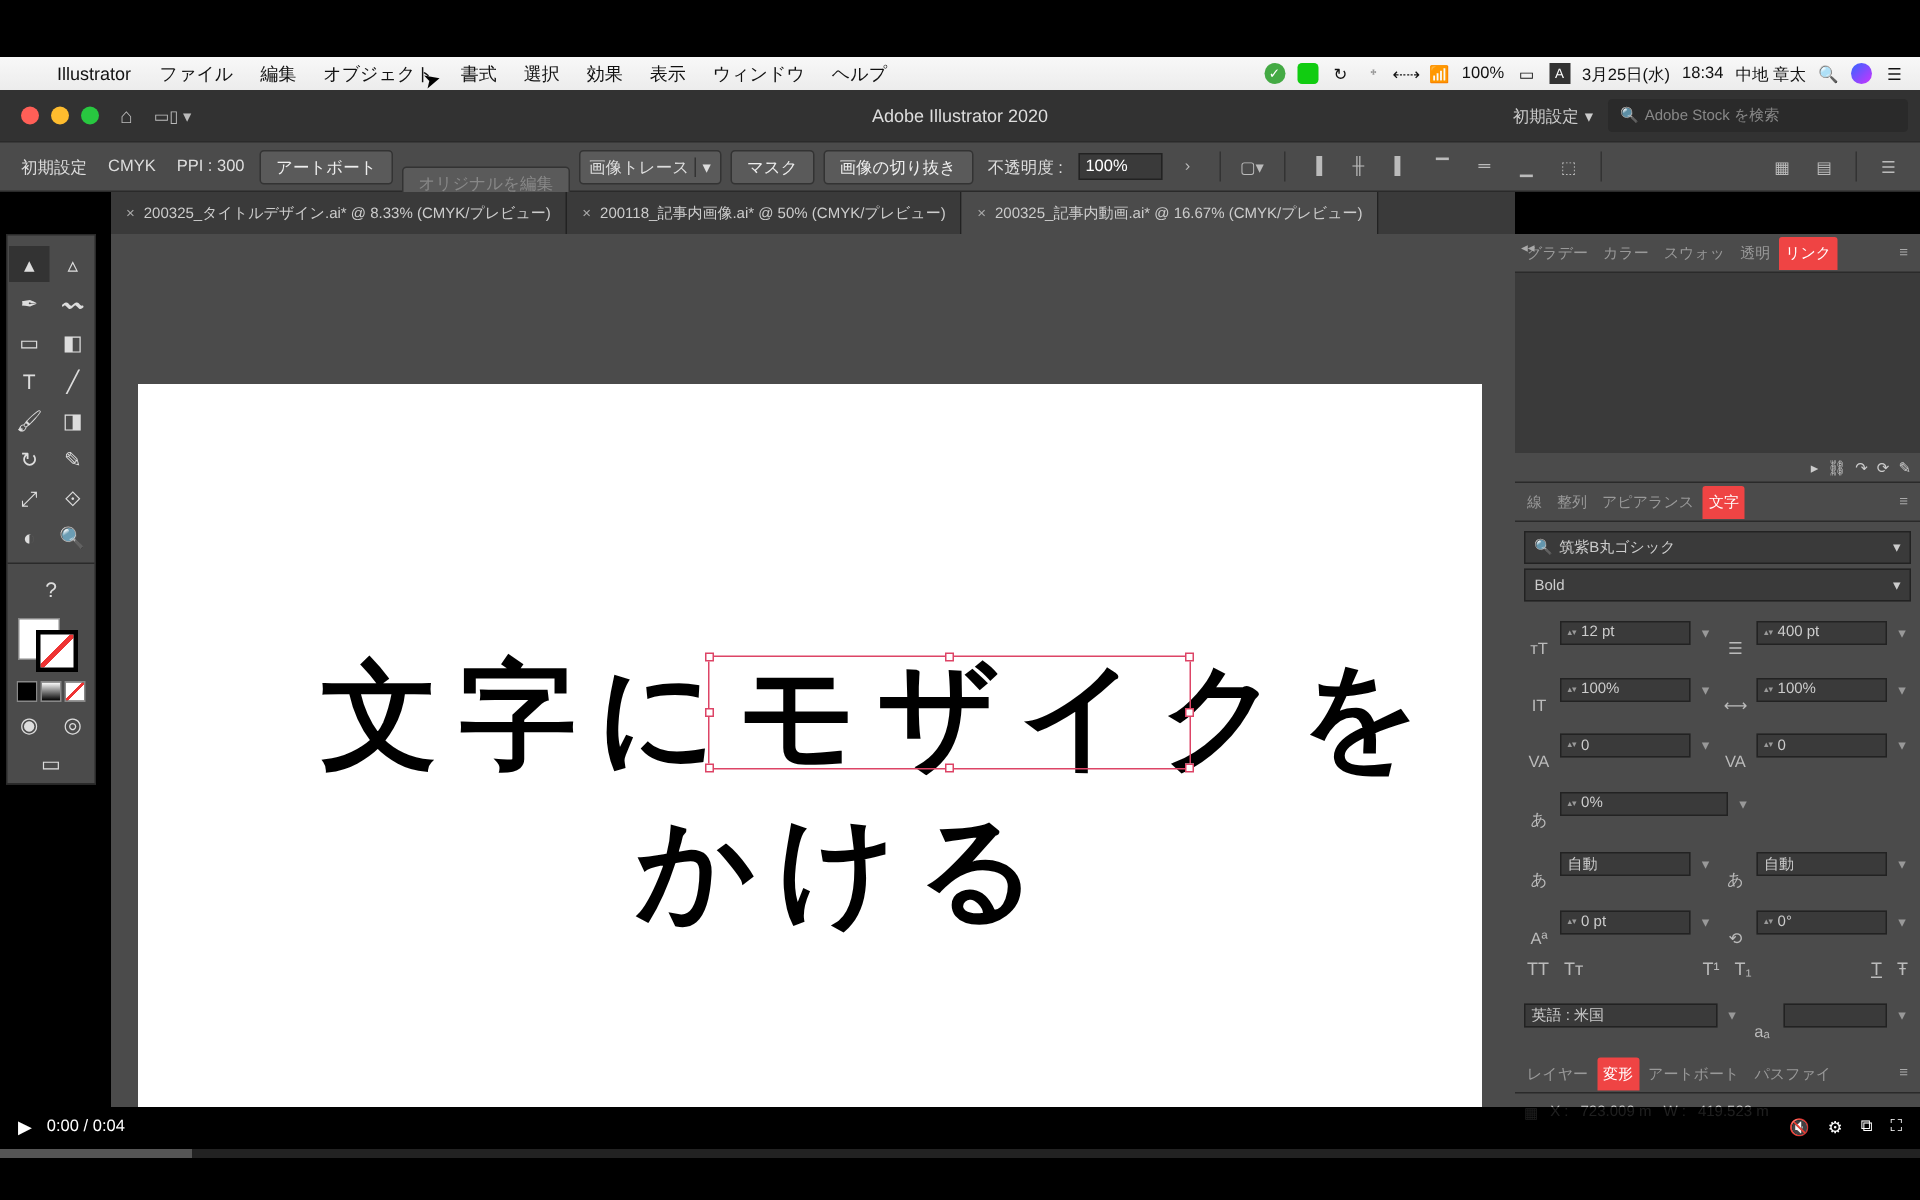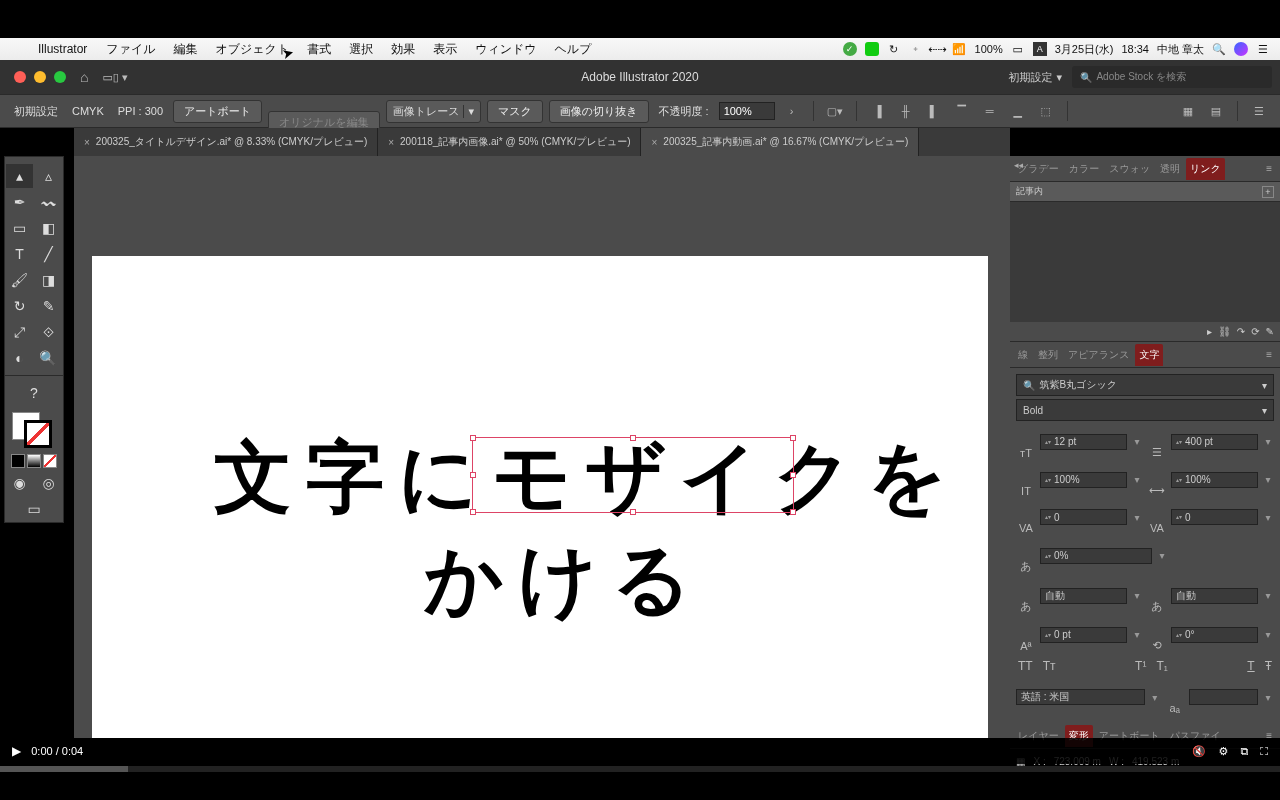--- a/index.html
+++ b/index.html
@@ -59,21 +59,21 @@
 .line1 { top: 170px; left: 122px; }
 .line2 { top: 272px; left: 332px; }
 .sel-box { position: absolute; top: 181px; left: 380px; width: 322px; height: 76px; border: 1px solid #d46; }
 .handle { position: absolute; width: 6px; height: 6px; background: #fff; border: 1px solid #d46; }
 
 
 .rpanel { position: absolute; top: 156px; right: 0; width: 270px; bottom: 62px; background: #4b4b4b; color: #ccc; font-size: 10px; }
 .rpanel .xbtn { position: absolute; top: 4px; left: 4px; color: #aaa; font-size: 9px; }
 .rpanel .tabs { display: flex; align-items: center; height: 26px; border-bottom: 1px solid #2a2a2a; padding: 0 4px; gap: 2px; }
 .rpanel .ptab { padding: 4px 4px; color: #999; font-size:10px; }
-.rpanel .ptab.on { color: #fff; background: #7f1d1d; border-radius: 2px 2px 0 0; }
+.rpanel .ptab.on { color: #fff; background: #ef4444; border-radius: 2px 2px 0 0; }
 .rpanel .menu-icon { margin-left: auto; color: #aaa; padding: 0 4px; }
 .link-body { background: #3a3a3a; height: 120px; margin: 0; position: relative; }
 .link-row { background: #5a5a5a; height: 20px; border-bottom: 1px solid #2a2a2a; display: flex; align-items: center; padding: 0 6px; font-size:9px;}
 .link-row .plus { margin-left: auto; border:1px solid #888; width:12px; height:12px; display:flex; align-items:center; justify-content:center;}
 .link-footer { height: 20px; display: flex; align-items: center; justify-content: flex-end; gap: 6px; padding: 0 6px; border-bottom: 1px solid #2a2a2a; }
 
 .panel2 .tabs { margin-top: 0; }
 .char-body { padding: 6px; }
 .frow { display: flex; align-items: center; gap: 4px; margin: 3px 0; }
 .frow .fld { flex: 1; background: #3a3a3a; border: 1px solid #222; height: 16px; display: flex; align-items: center; padding: 0 4px; gap: 3px; }
@@ -271,24 +271,20 @@
 <div class="rpanel">
   <span class="xbtn">◂◂</span>
   <div class="tabs">
     <span class="ptab">グラデー</span>
     <span class="ptab">カラー</span>
     <span class="ptab">スウォッ</span>
     <span class="ptab">透明</span>
     <span class="ptab on">リンク</span>
     <span class="menu-icon">≡</span>
   </div>
-  <div class="link-row">
-      <span>記事内</span>
-      <span class="plus">+</span>
-    </div>
   <div class="link-body"></div>
   <div class="link-footer">
     <span>▸</span>
     <span>⛓</span>
     <span>↷</span>
     <span>⟳</span>
     <span>✎</span>
   </div>
 
   <div class="panel2">

